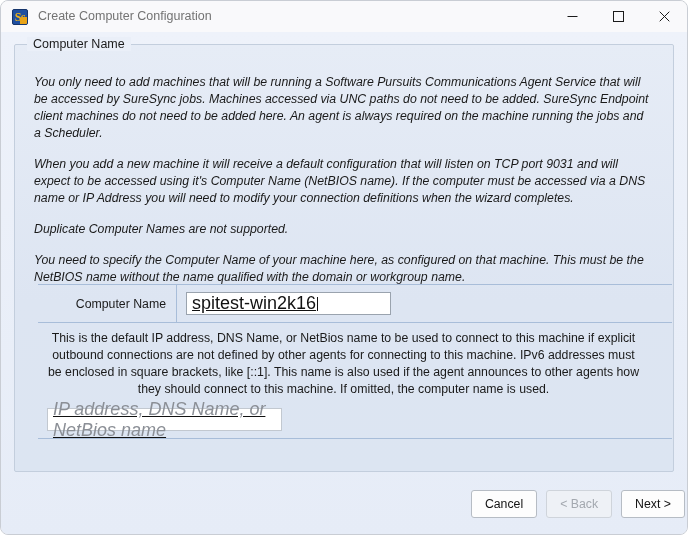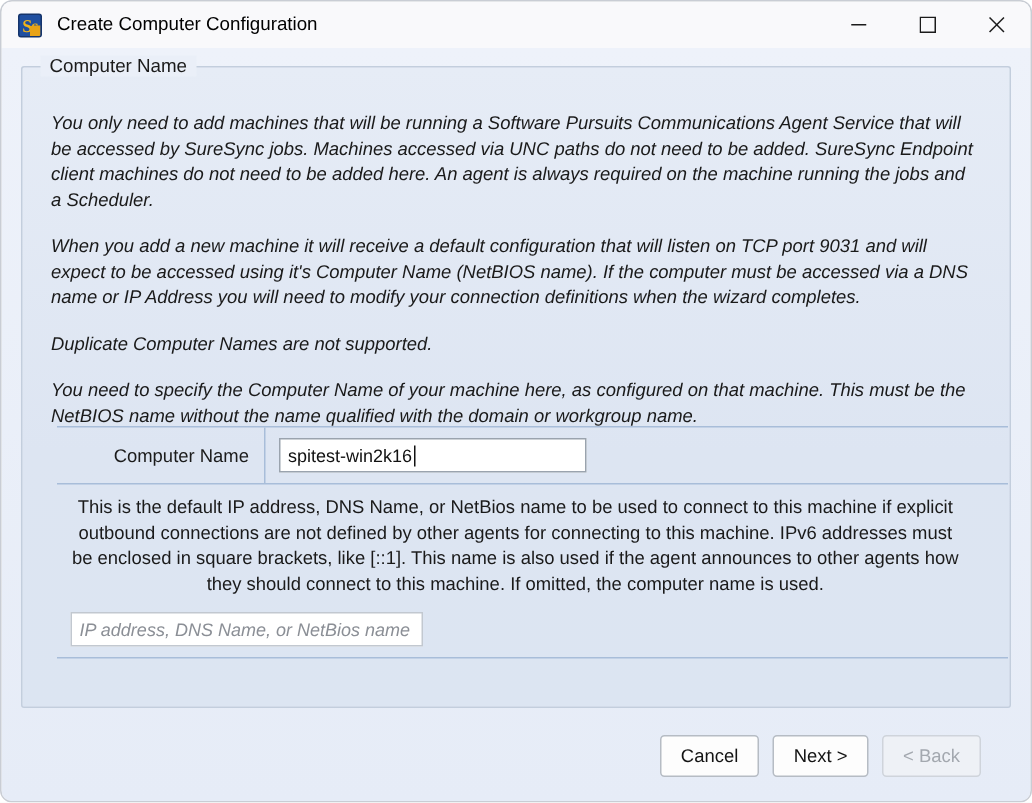--- a/index.html
+++ b/index.html
@@ -64,21 +64,21 @@
   }
   .title-icon .corner {
     position: absolute;
     right: 0; bottom: 0;
     width: 7px; height: 7px;
     background: #e8a317;
     border-top-left-radius: 2px;
   }
   .title-text {
     font-size: 12.5px;
-    color: #000000;
+    color: #737373;
     line-height: 31px;
     white-space: nowrap;
   }
   .caption-buttons {
     position: absolute;
     top: 0;
     right: 0;
     height: 31px;
     display: flex;
   }
@@ -185,23 +185,24 @@
 
   
   .textbox {
     box-sizing: border-box;
     height: 23px;
     background: #ffffff;
     border: 1px solid #9aa3ae;
     display: flex;
     align-items: center;
     padding: 0 5px;
-    font-size: 12px;
+    font-size: 18px;
     color: #111111;
     position: relative;
+    text-decoration: underline;
   }
   .textbox.w-computer { width: 205px; }
   .textbox.w-access {
     width: 235px;
     border-color: #c2c8d0;
   }
   .caret {
     display: inline-block;
     width: 1px;
     height: 14px;
@@ -209,21 +210,21 @@
     margin-left: 1px;
   }
   .placeholder {
     color: #8b8f96;
     font-style: italic;
   }
 
   
   .footer {
     position: absolute;
-    right: 33px;
+    right: 2px;
     bottom: 16px;
     display: flex;
     gap: 9px;
   }
   .btn {
     box-sizing: border-box;
     min-width: 56px;
     height: 28px;
     padding: 0 13px;
     border: 1px solid #b6bcc4;
@@ -306,18 +307,18 @@
               <span class="placeholder">IP address, DNS Name, or NetBios name</span>
             </div>
           </div>
         </div>
 
       </div>
     </div>
 
     <div class="footer">
       <div class="btn">Cancel</div>
+      <div class="btn disabled">&lt; Back</div>
       <div class="btn">Next &gt;</div>
-      <div class="btn disabled">&lt; Back</div>
     </div>
 
   </div>
 </div>
 
 </body></html>

